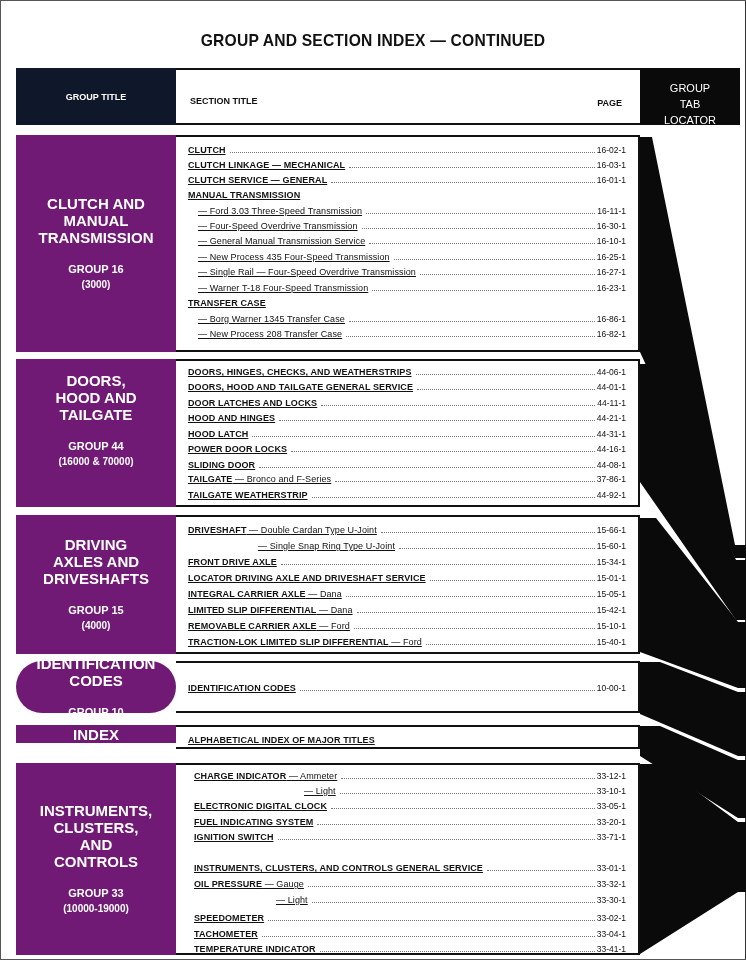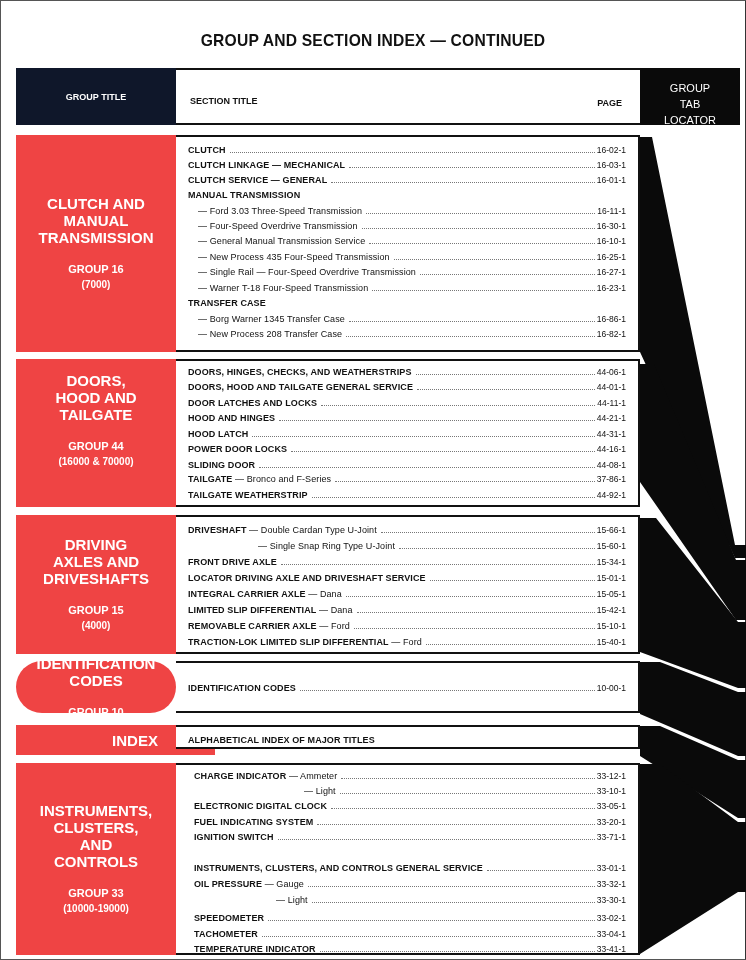--- a/index.html
+++ b/index.html
@@ -18,37 +18,37 @@
   .hdr-left, .hdr-right, .hdr-mid { position:absolute; top:68px; height:57px; }
   .hdr-left { left:16px; width:160px; background:#0f172a; color:#fff; }
   .hdr-mid { left:176px; width:464px; background:#fff; border-top:2px solid #111; border-bottom:2px solid #111; box-sizing:border-box; }
   .hdr-right { left:640px; width:100px; background:#0a0a0a; color:#fff; }
   .hdr-left span { position:absolute; left:0; width:100%; top:24px; text-align:center; font-size:9px; font-weight:bold; }
   .hdr-mid .sec { position:absolute; left:14px; top:26px; font-size:9px; font-weight:bold; }
   .hdr-mid .pg { position:absolute; right:18px; top:28px; font-size:9px; font-weight:bold; }
   .hdr-right .loc { position:absolute; left:0; width:100%; top:12px; text-align:center; font-size:11px; font-weight:normal; line-height:16px; white-space:pre-line; }
 
   .group-label {
-    position:absolute; left:16px; width:160px; background:#ef4444; color:#fff;
+    position:absolute; left:16px; width:160px; background:#701a75; color:#fff;
     display:flex; flex-direction:column; align-items:center; justify-content:center;
     text-align:center; font-weight:bold;
   }
   .group-label .gname { font-size:15px; line-height:17px; white-space:pre-line; }
   .group-label .gnum { font-size:11px; line-height:16px; margin-top:15px; }
   .group-label .gcode { font-size:10px; line-height:15px; }
 
   .section-box {
     position:absolute; left:176px; width:464px; background:#fff;
     border:2px solid #111; border-left:none; box-sizing:border-box;
   }
   .row {
     position:absolute; left:12px; right:12px; height:14px;
     display:flex; align-items:flex-end; font-size:9px; line-height:11px;
   }
-  .row .t { white-space:pre; font-weight:bold; letter-spacing:0.1px; }
+  .row .t { white-space:pre; font-weight:bold; letter-spacing:0.1px;text-decoration:underline; }
   .row .t .sub { font-weight:normal; }
   .row .t.plain { font-weight:normal; }
   .row .dots { flex:1; border-bottom:1px dotted #777; margin:0 2px 3px 4px; height:0; }
   .row .p { font-size:8.5px; white-space:nowrap; }
 
   svg.tabs { position:absolute; left:0; top:0; }
 </style>
 </head>
 <body>
 
@@ -82,21 +82,21 @@
   <polygon points="640,726 660,726 738,760 746,760 746,818 738,818 640,756" fill="#0a0a0a"></polygon>
 
   <polygon points="640,764 660,764 738,822 746,822 746,892 738,892 640,954" fill="#0a0a0a"></polygon>
 </svg>
 
 <div class="group-label" style="top:135px;height:217px;">
   <div class="gname">CLUTCH AND
 MANUAL
 TRANSMISSION</div>
   <div class="gnum">GROUP 16</div>
-  <div class="gcode">(7000)</div>
+  <div class="gcode">(3000)</div>
 </div>
 <div class="section-box" style="top:135px;height:217px;">
   <div class="row" style="top:5px">
       <span class="t">CLUTCH</span>
       <span class="dots"></span>
       <span class="p">16-02-1</span>
     </div>
   <div class="row" style="top:20px">
       <span class="t">CLUTCH LINKAGE — MECHANICAL</span>
       <span class="dots"></span>
@@ -270,21 +270,21 @@
   <div class="gnum">GROUP 10</div>
 </div>
 <div class="section-box" style="top:661px;height:52px;">
   <div class="row" style="top:17px">
       <span class="t">IDENTIFICATION CODES</span>
       <span class="dots"></span>
       <span class="p">10-00-1</span>
     </div>
 </div>
 
-<div class="group-label" style="top:725px;height:30px;padding-left:39px;">
+<div class="group-label" style="top:725px;height:18px;">
   <div class="gname">INDEX</div>
 </div>
 <div class="section-box" style="top:725px;height:24px;text-align:center;">
   <div class="row" style="top:5px">
       <span class="t">ALPHABETICAL INDEX OF MAJOR TITLES</span>
     </div>
 </div>
 
 <div class="group-label" style="top:763px;height:192px;">
   <div class="gname">INSTRUMENTS,

